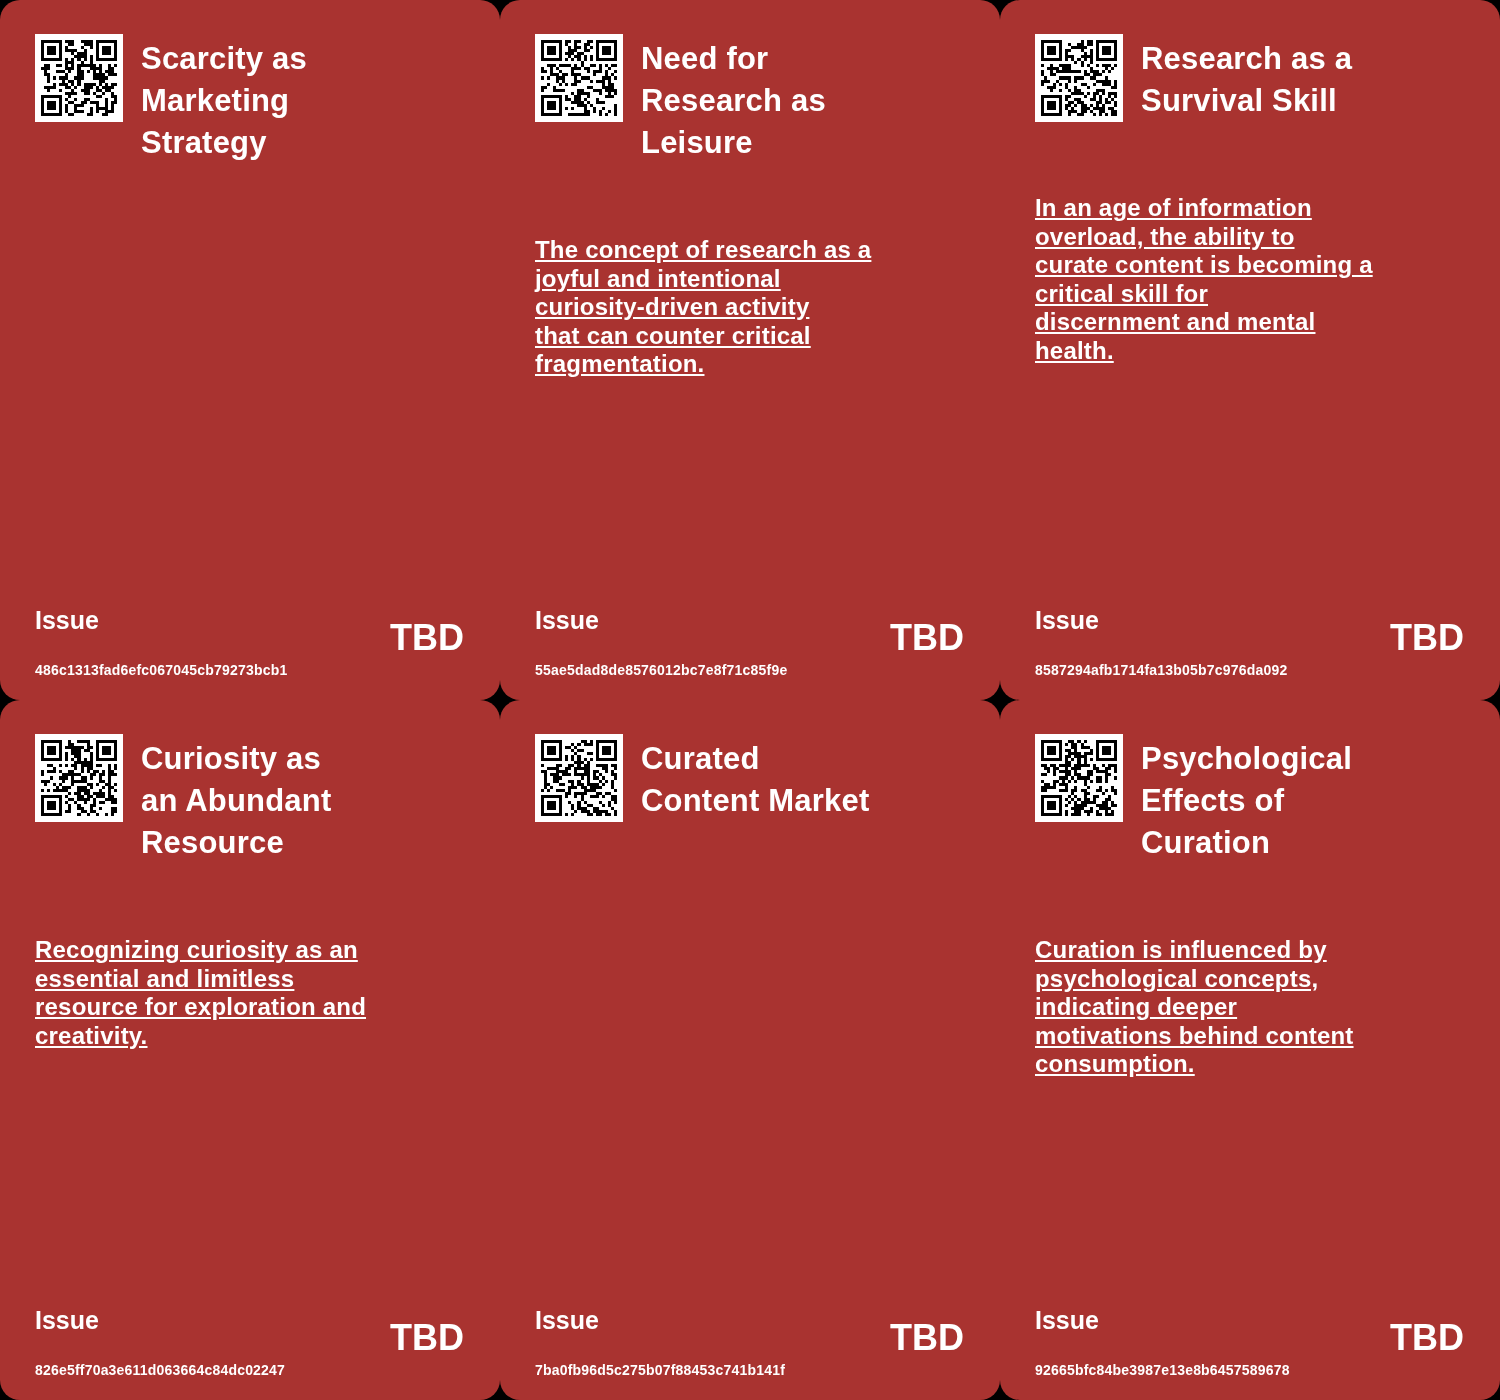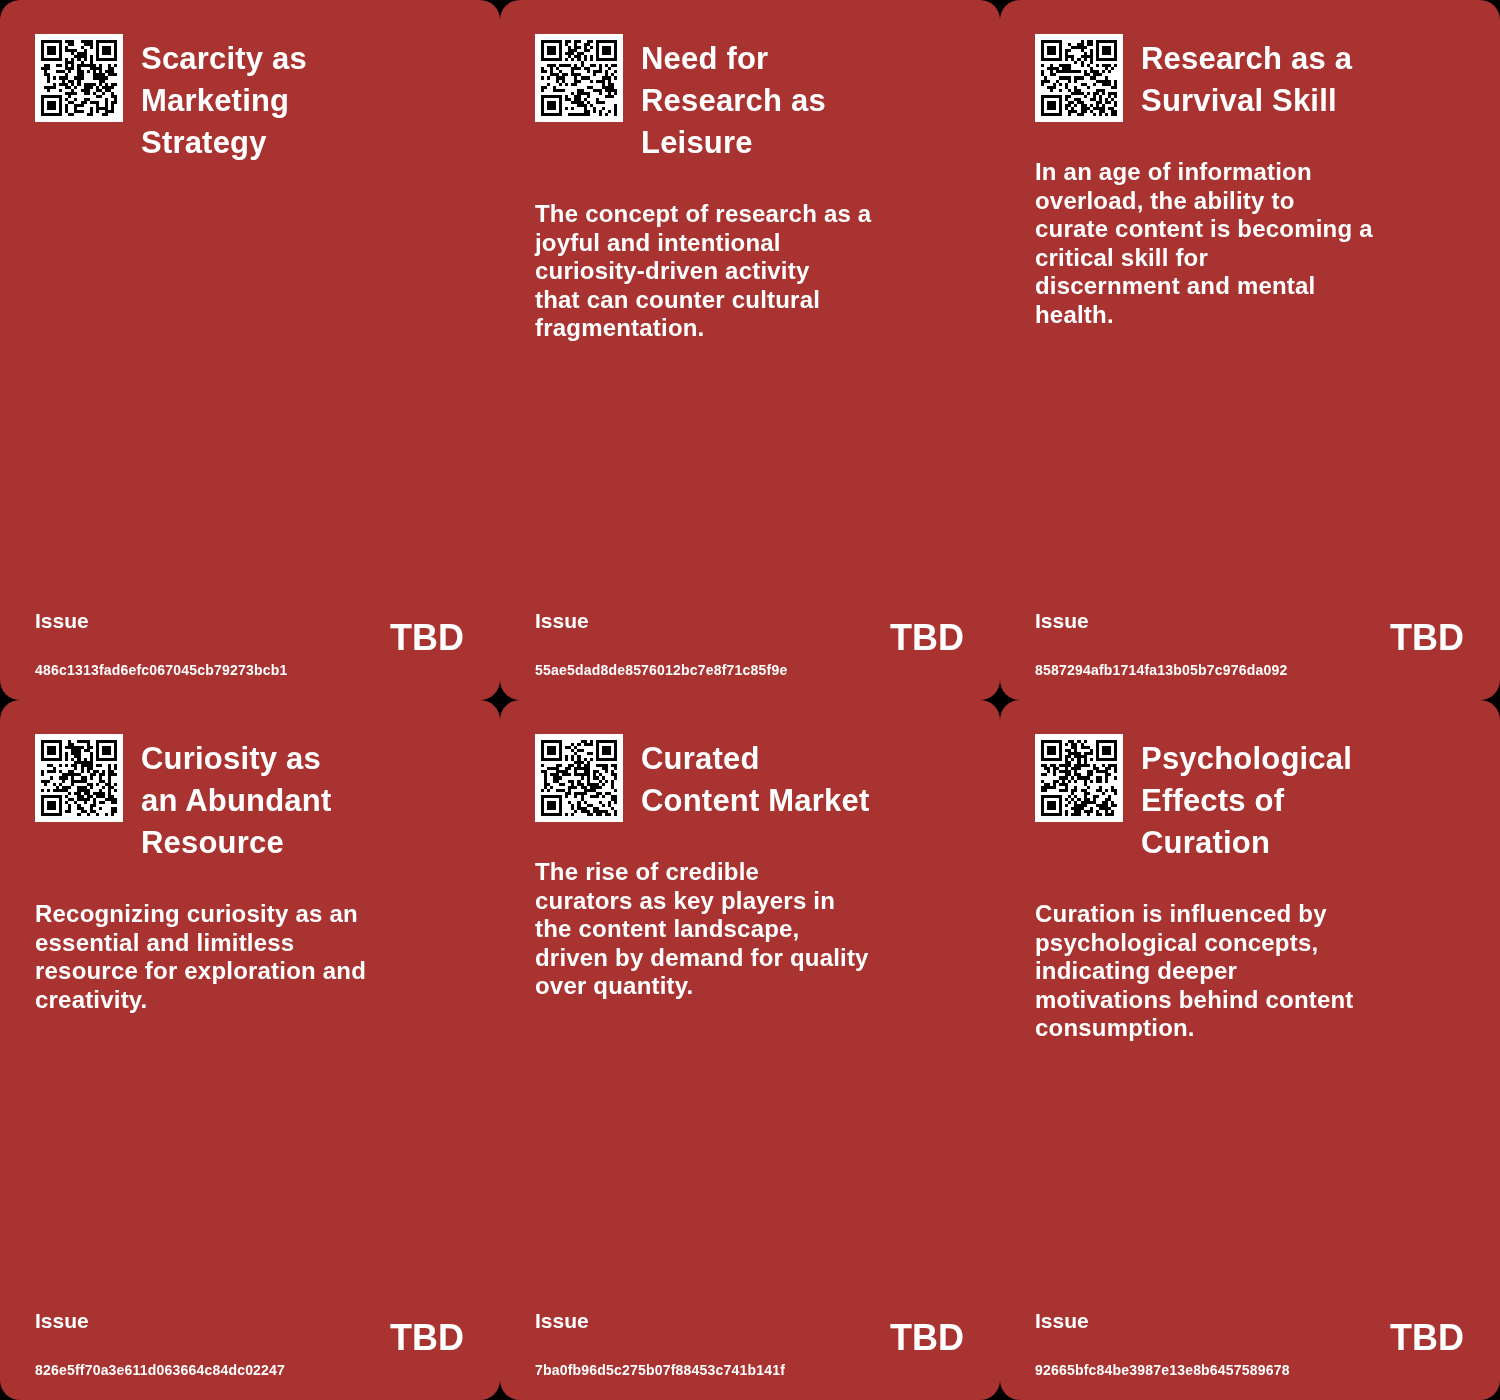--- a/index.html
+++ b/index.html
@@ -43,35 +43,36 @@
   .card-title{
     margin-left:18px;
     margin-top:4px;
     font-size:31px;
     line-height:42px;
     white-space:pre-line;
     color:var(--text);
     letter-spacing:0.2px;
   }
   .card-description{
-    margin-top:36px;
+    margin-top:72px;
     font-size:24px;
     line-height:28.5px;
     white-space:pre-line;
     color:var(--text);
     letter-spacing:0.2px;
+    text-decoration:underline;
   }
   .card-footer{
     margin-top:auto;
     display:flex;
     justify-content:space-between;
     align-items:flex-start;
   }
   .issue-label{
-    font-size:21px;
+    font-size:25px;
     line-height:29px;
   }
   .issue-hash{
     margin-top:24px;
     font-size:14px;
     line-height:23px;
     letter-spacing:0.2px;
   }
   .status-badge{
     font-size:36px;
@@ -714,21 +715,21 @@
             </g>
           </svg>
       </span>
       <h1 class="card-title">Need for
 Research as
 Leisure</h1>
     </header>
     <p class="card-description">The concept of research as a
 joyful and intentional
 curiosity-driven activity
-that can counter cultural
+that can counter critical
 fragmentation.</p>
     <footer class="card-footer">
       <div>
         <div class="issue-label">Issue</div>
         <div class="issue-hash">55ae5dad8de8576012bc7e8f71c85f9e</div>
       </div>
       <div class="status-badge">TBD</div>
     </footer>
   </article>
 
@@ -1701,25 +1702,20 @@
               <rect x="21" y="26" width="1" height="1"></rect>
               <rect x="23" y="26" width="1" height="1"></rect>
               <rect x="24" y="26" width="1" height="1"></rect>
               <rect x="26" y="26" width="1" height="1"></rect>
             </g>
           </svg>
       </span>
       <h1 class="card-title">Curated
 Content Market</h1>
     </header>
-    <p class="card-description">The rise of credible
-curators as key players in
-the content landscape,
-driven by demand for quality
-over quantity.</p>
     <footer class="card-footer">
       <div>
         <div class="issue-label">Issue</div>
         <div class="issue-hash">7ba0fb96d5c275b07f88453c741b141f</div>
       </div>
       <div class="status-badge">TBD</div>
     </footer>
   </article>
 
   <article class="card">

